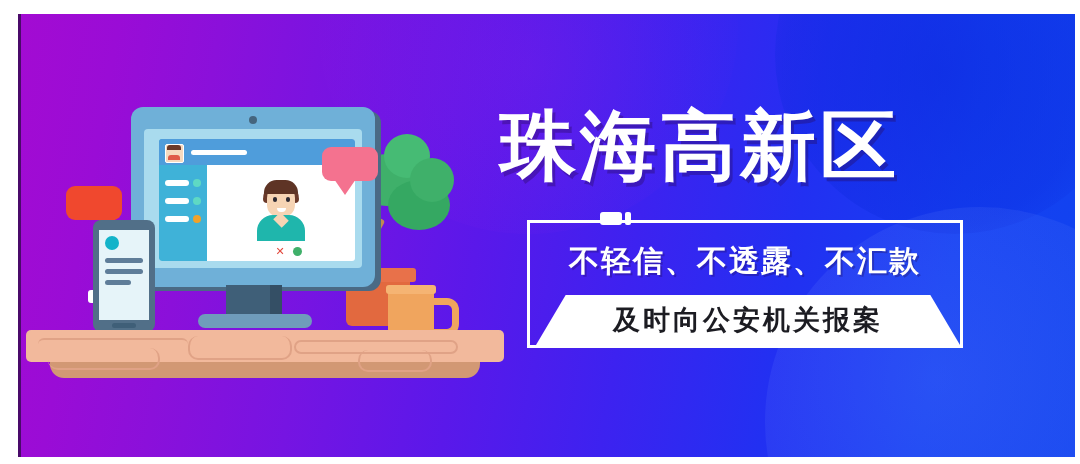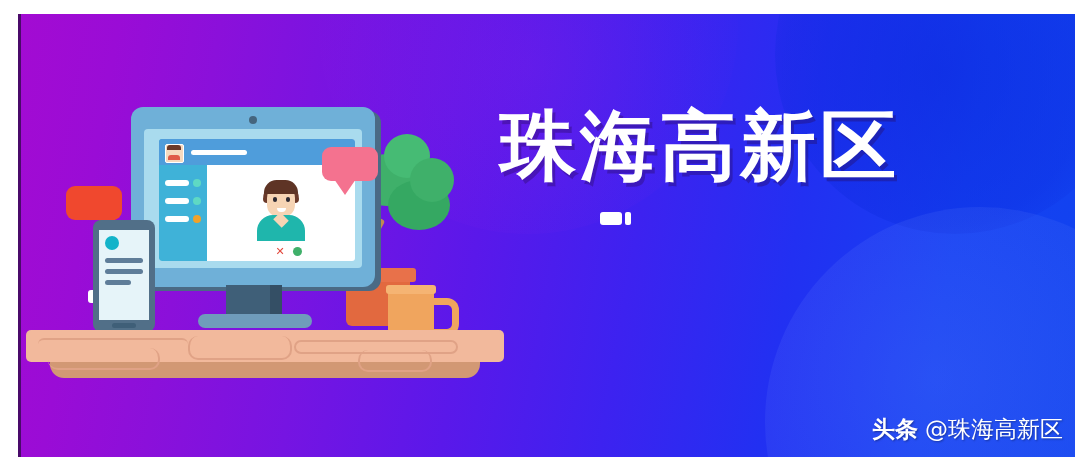--- a/index.html
+++ b/index.html
@@ -253,19 +253,21 @@
     <div id="desk-top"></div>
     <div class="grain" id="grain-1"></div>
     <div class="grain" id="grain-2"></div>
     <div class="grain" id="grain-3"></div>
     <div class="grain" id="grain-4"></div>
     <div class="grain" id="grain-5"></div>
   </div>
 
   <div id="headline">珠海高新区</div>
 
-
-
-  <div id="watermark">
-    <span id="watermark-source">头条</span>
-    <span id="watermark-handle">@珠海高新区</span>
+  <div id="promise-box">
+    <div id="promise-line-1">不轻信、不透露、不汇款</div>
+    <div id="promise-banner">
+      <span id="promise-line-2">及时向公安机关报案</span>
+    </div>
   </div>
+
+
 </div>
 
 </body></html>

